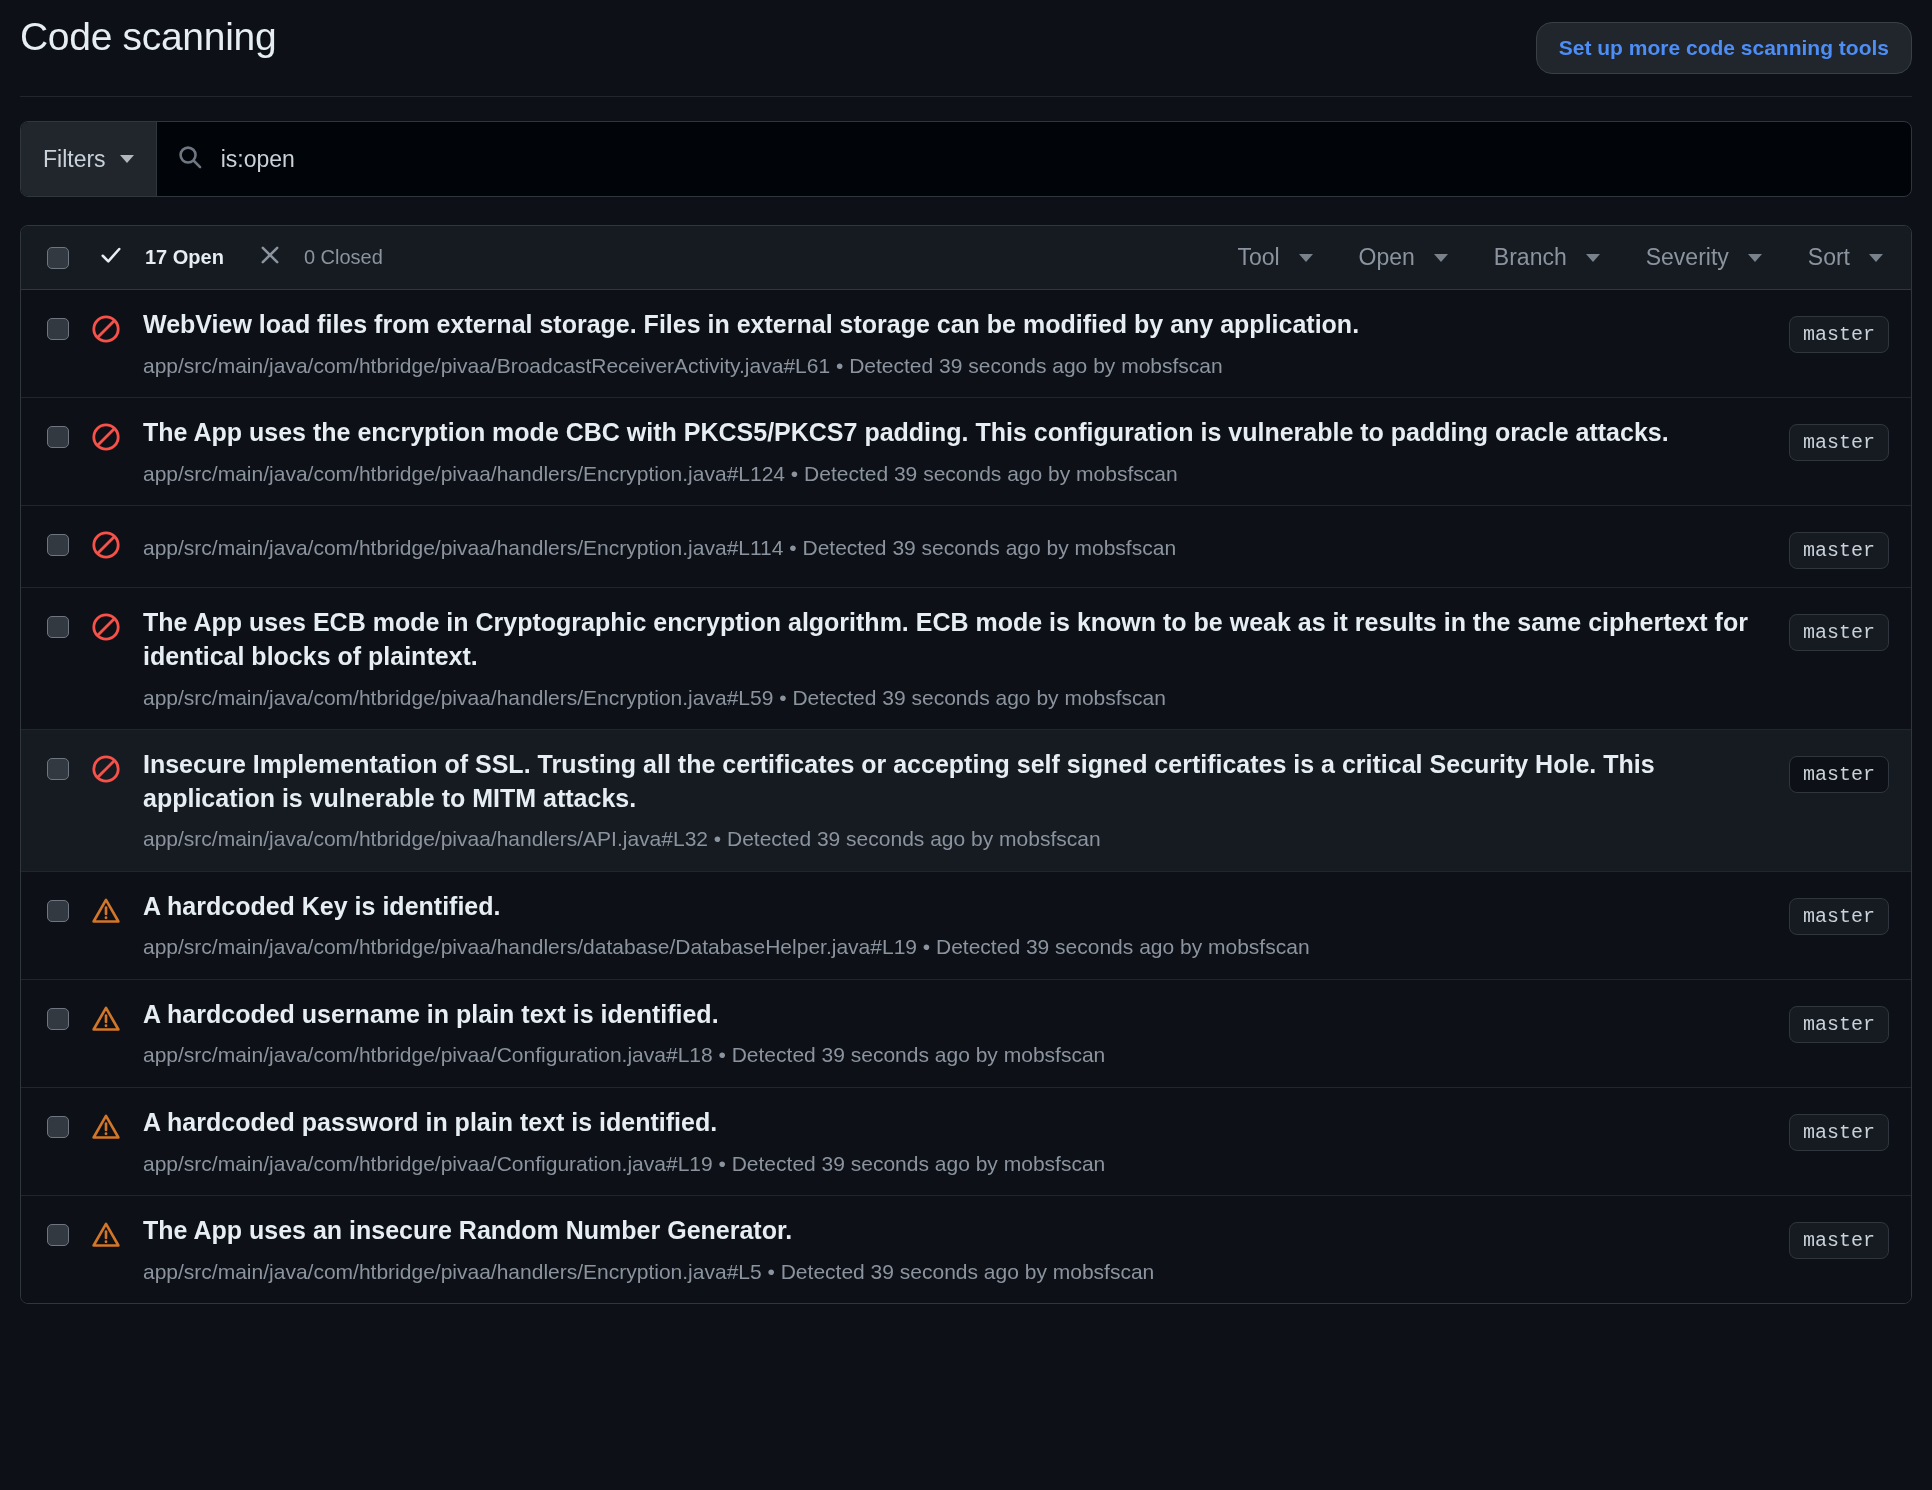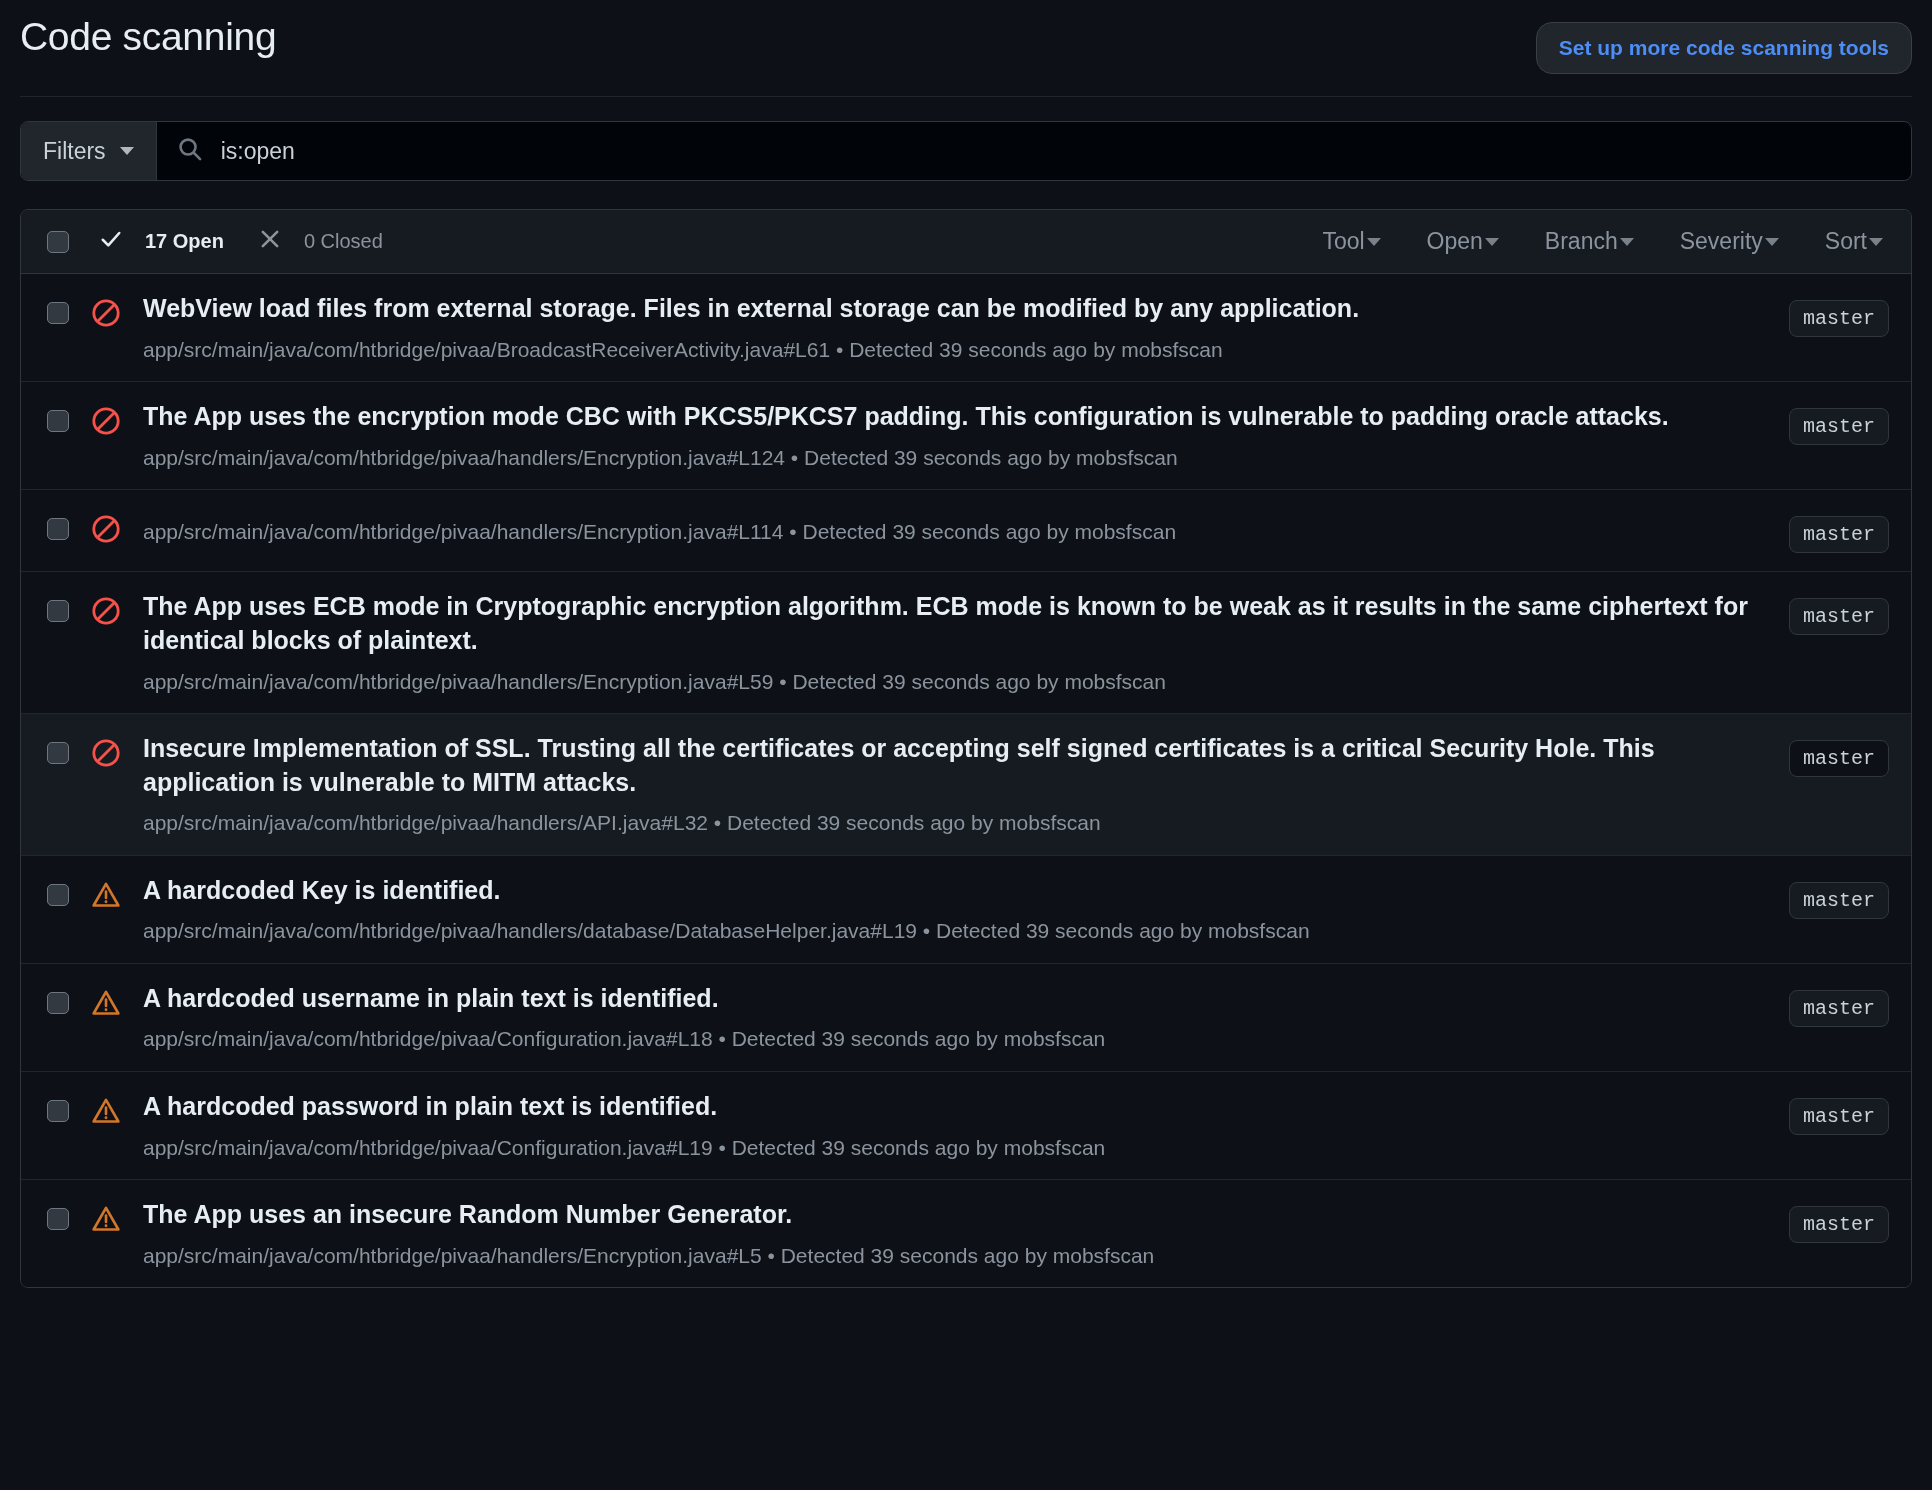--- a/index.html
+++ b/index.html
@@ -40,21 +40,21 @@
   }
 
   
   .searchbar {
     display: flex; align-items: stretch;
     margin: 24px 20px 0 20px;
     border: 1px solid #30363d;
     border-radius: 8px;
     overflow: hidden;
     background: #010409;
-    height: 60px;
+    height: 76px;
   }
   .filters-btn {
     display: flex; align-items: center; gap: 14px;
     background: #21262d;
     border: 0; border-right: 1px solid #30363d;
     padding: 0 22px;
     color: #c9d1d9;
     font-size: 23px;
     cursor: pointer;
     font-family: "Liberation Sans", sans-serif;
@@ -106,21 +106,21 @@
     display: flex; align-items: center; gap: 22px;
     margin-left: 30px;
     font-size: 20px; cursor: pointer; white-space: nowrap;
   }
   .state-open { color: #e6edf3; font-weight: 700; }
   .state-closed { color: #8b949e; font-weight: 400; margin-left: 34px; }
   .ico-stroke { display: block; }
 
   .head-right { display: flex; align-items: center; gap: 34px; }
   .dropdown {
-    display: flex; align-items: center; gap: 2px;
+    display: flex; align-items: center; gap: 19px;
     color: #8b949e; font-size: 23px; cursor: pointer;
     background: none; border: 0;
     font-family: "Liberation Sans", sans-serif;
   }
 
   
   .alert-row {
     display: flex; align-items: flex-start;
     padding: 18px 22px 18px 26px;
     border-top: 1px solid #21262d;

